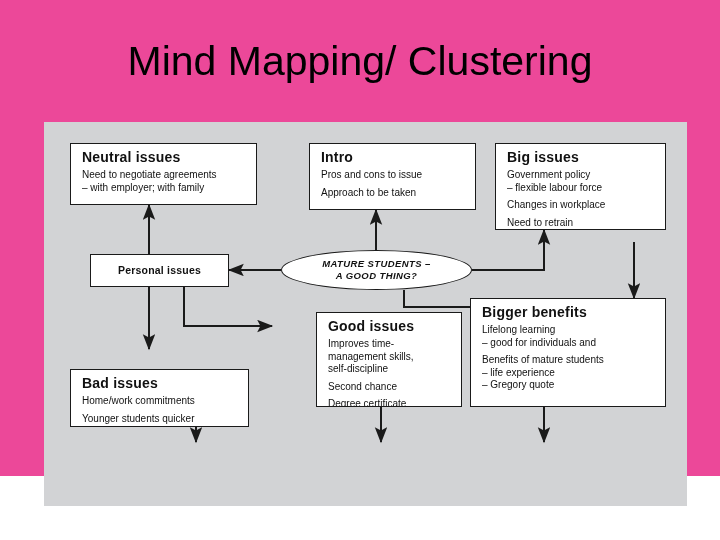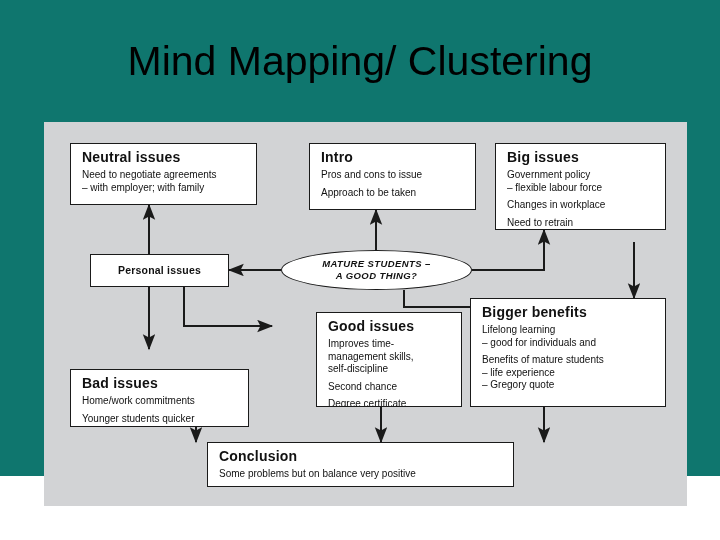--- a/index.html
+++ b/index.html
@@ -10,21 +10,21 @@
     width: 720px;
     height: 540px;
     background: #ffffff;
     font-family: "Liberation Sans", sans-serif;
     overflow: hidden;
   }
   #slide {
     position: relative;
     width: 720px;
     height: 476px;
-    background: #0f766e;
+    background: #ec4899;
   }
   #slide-title {
     position: absolute;
     left: 0;
     top: 38px;
     width: 720px;
     text-align: center;
     font-size: 41px;
     font-weight: 400;
     color: #000000;
@@ -231,21 +231,15 @@
           <span class="sub">– good for individuals and</span>
         </div>
         <div class="node-line">
           <span class="sub">Benefits of mature students</span>
           <span class="sub">– life experience</span>
           <span class="sub">– Gregory quote</span>
         </div>
       </div>
     </div>
 
-    <div class="node" style="left:163px; top:320px; width:307px; height:45px;">
-      <div class="node-inner">
-        <div class="node-title">Conclusion</div>
-        <div class="node-line">Some problems but on balance very positive</div>
-      </div>
-    </div>
 
   </div>
 </div>
 
 </body></html>

